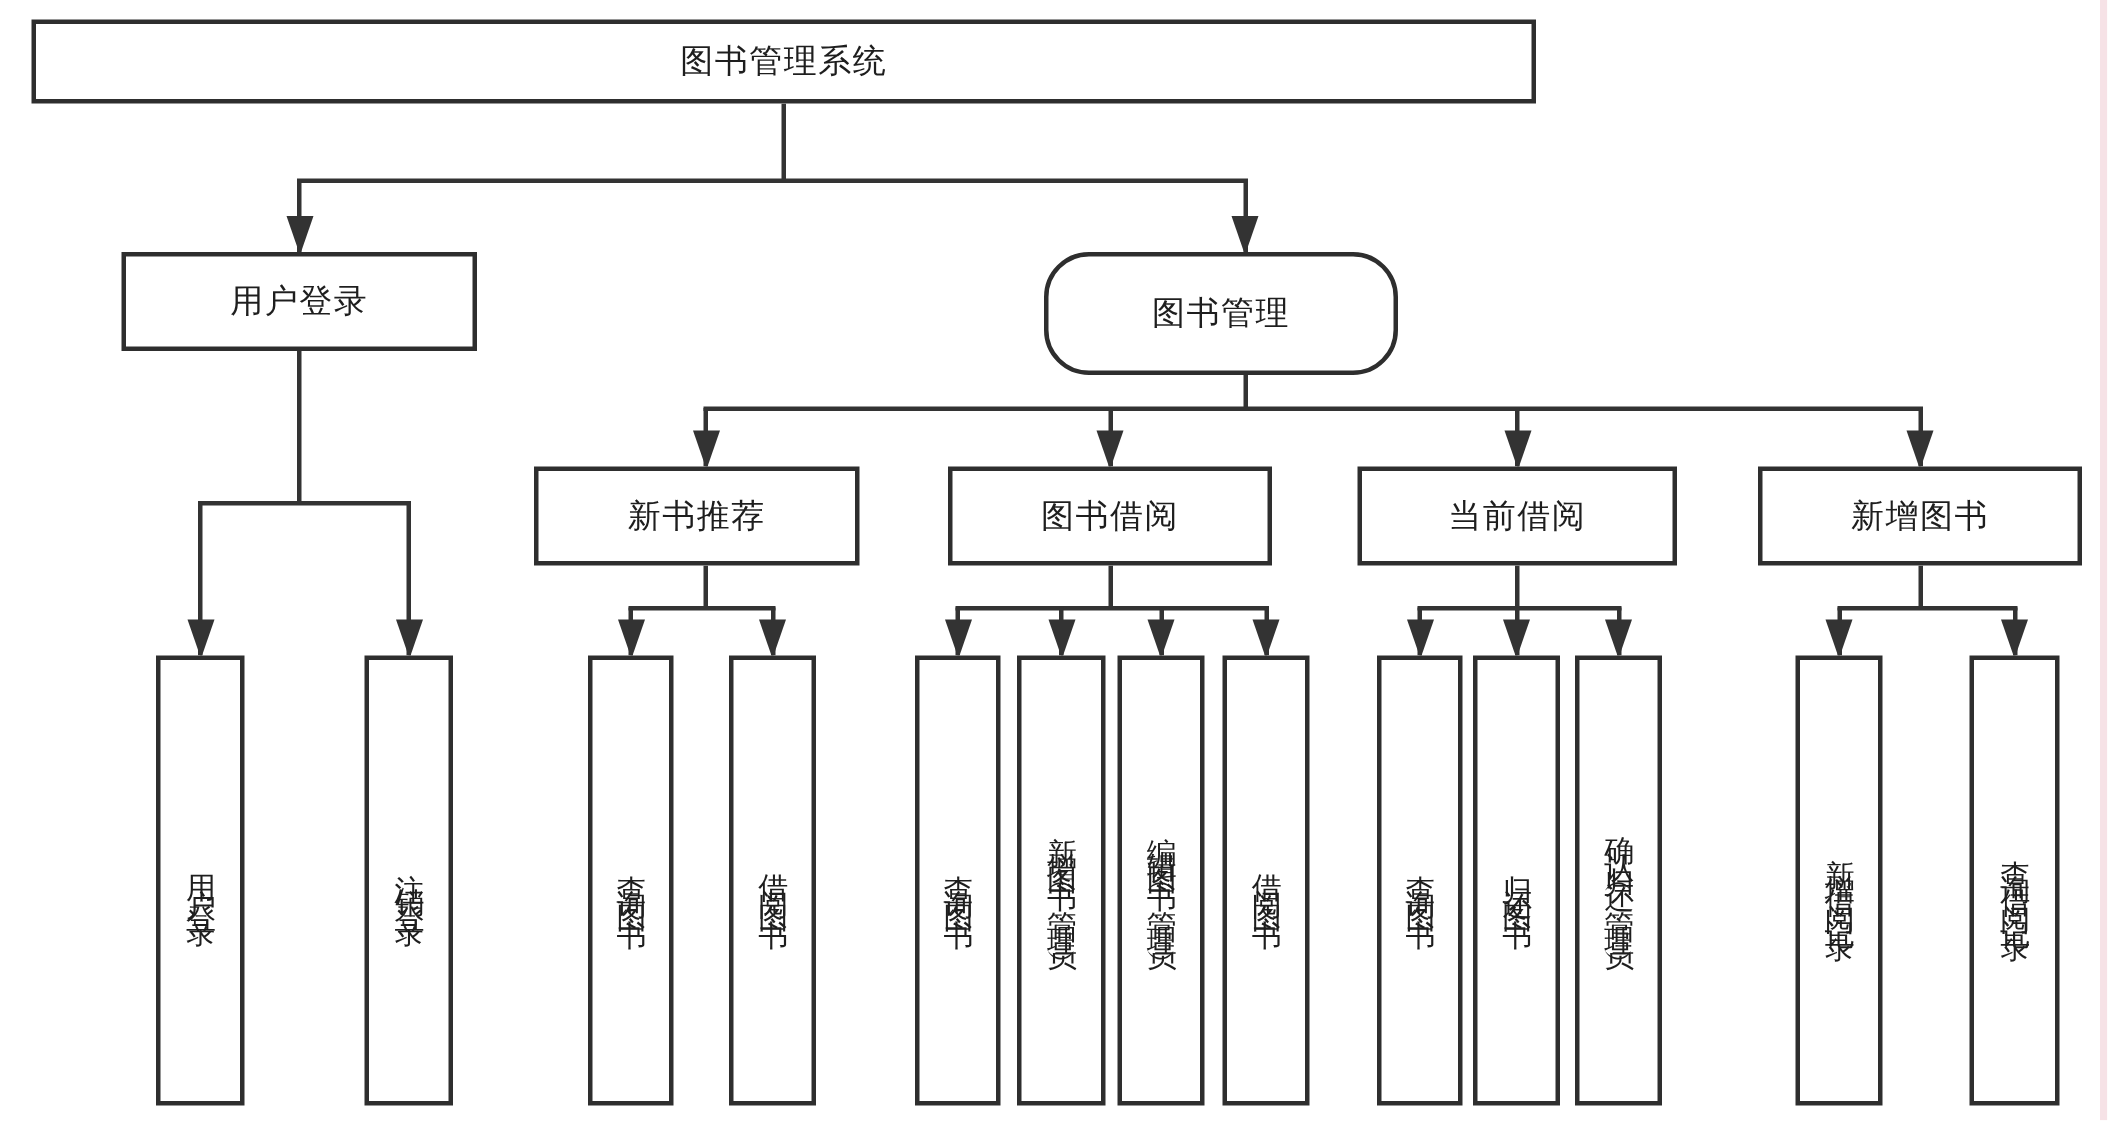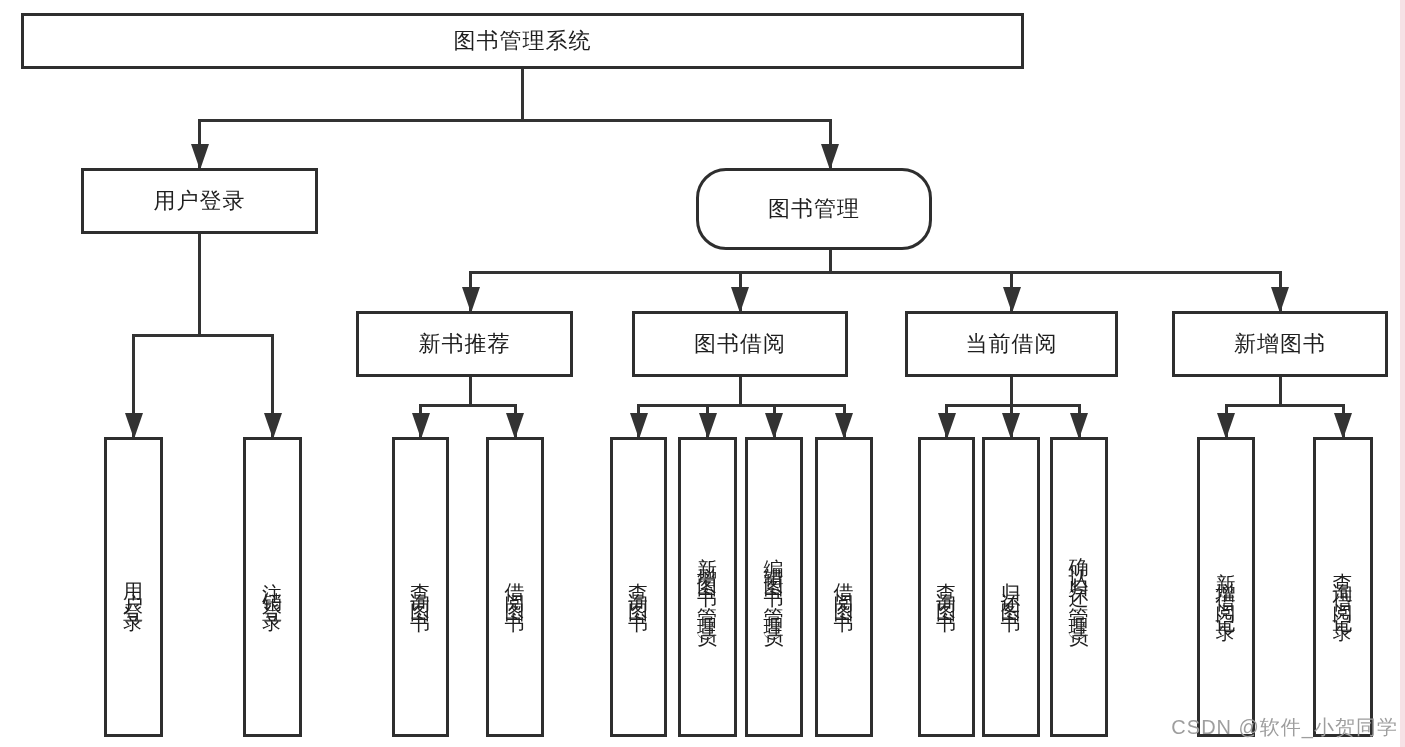--- a/index.html
+++ b/index.html
@@ -179,15 +179,14 @@
       <div class="node v" style="left: 1050px; top: 437px; width: 58px; height: 300px;">
         <span class="vtxt">确认归还（管理员）</span>
       </div>
       <div class="node v" style="left: 1197px; top: 437px; width: 58px; height: 300px;">
         <span class="vtxt">新增借阅记录</span>
       </div>
       <div class="node v" style="left: 1313px; top: 437px; width: 60px; height: 300px;">
         <span class="vtxt">查询借阅记录</span>
       </div>
     </div>
-  <div class="watermark">CSDN @软件_小贺同学</div>
   <div class="edge-stripe"></div>
 </div>
 
 </body></html>

